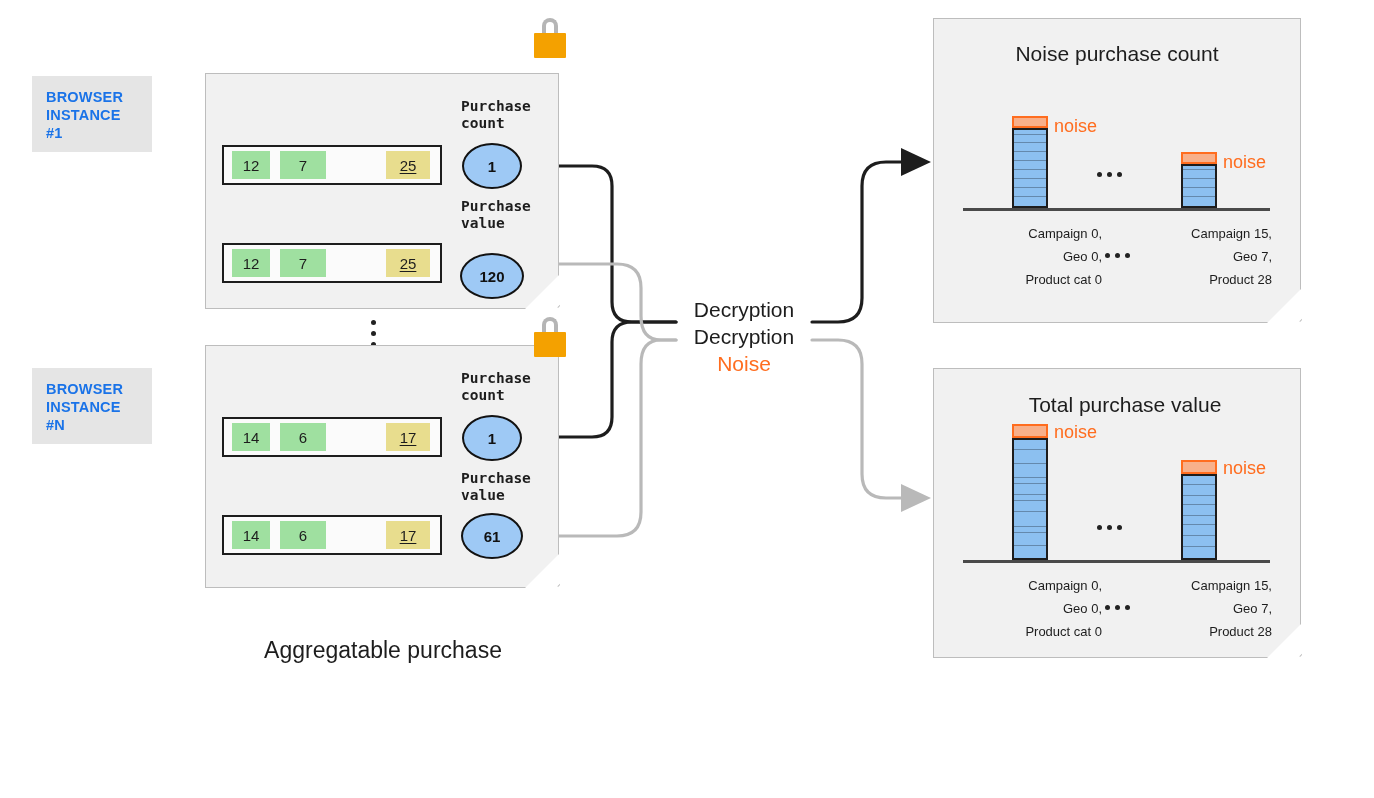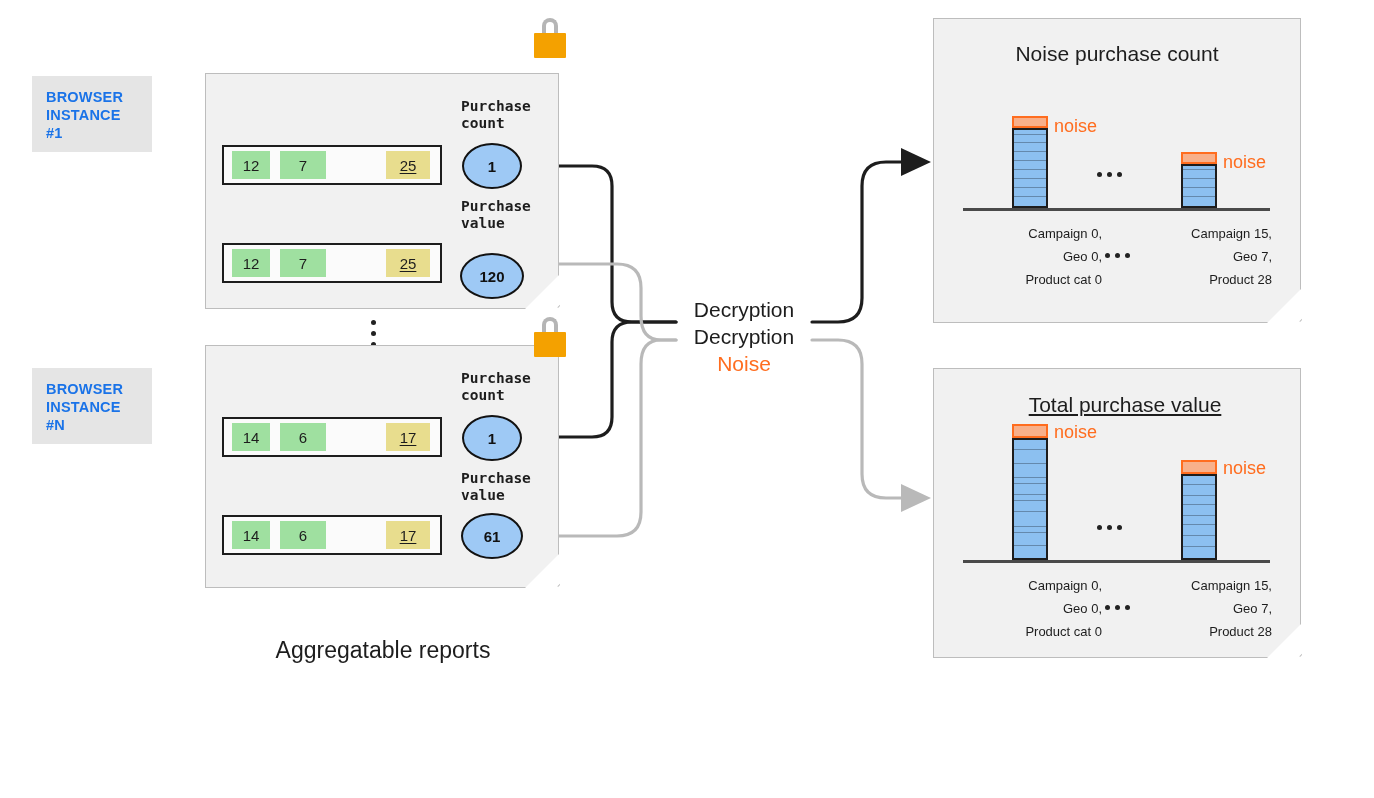--- a/index.html
+++ b/index.html
@@ -200,21 +200,21 @@
       <span>6</span>
       </div>
     <div class="row-spacer"></div>
     <div class="chip yellow" style="width:44px;margin-right:10px;">
       <span>17</span>
       </div>
   </div>
   <div class="bubble" style="left:461px;top:513px;width:62px;height:46px;">61</div>
 
   <div class="caption" style="left:238px;top:635px;width:290px;">Aggregatable
-reports</div>
+purchase</div>
 
   <div class="mid-label" style="left:676px;top:296px;width:136px;">
     <span class="ln">Decryption</span>
     <span class="ln">Decryption</span>
     <span class="ln noise">Noise</span>
   </div>
 
   <div class="panel cut" style="left:933px;top:18px;width:368px;height:305px;">
     <div class="panel-shape"></div>
     <div class="fold"></div>
@@ -266,21 +266,21 @@
     <i></i>
       <i></i>
       <i></i>
   </div>
 
   <div class="panel cut" style="left:933px;top:368px;width:368px;height:290px;">
     <div class="panel-shape"></div>
     <div class="fold"></div>
   </div>
 
-  <div class="sr-title" style="left:933px;top:393px;width:384px;text-decoration:underline;">Total purchase value</div>
+  <div class="sr-title" style="left:933px;top:393px;width:384px;">Total purchase value</div>
 
   <div class="axis" style="left:963px;top:560px;width:307px;"></div>
 
   <div class="bar" style="left:1012px;top:424px;width:36px;height:136px;">
     <div class="noisecap" style="top:0;height:14px;"></div>
     <div class="body" style="height:122px;">
       <span class="seg" style="bottom:12px;"></span>
       <span class="seg" style="bottom:25px;"></span>
       <span class="seg" style="bottom:31px;"></span>
       <span class="seg" style="bottom:46px;"></span>

